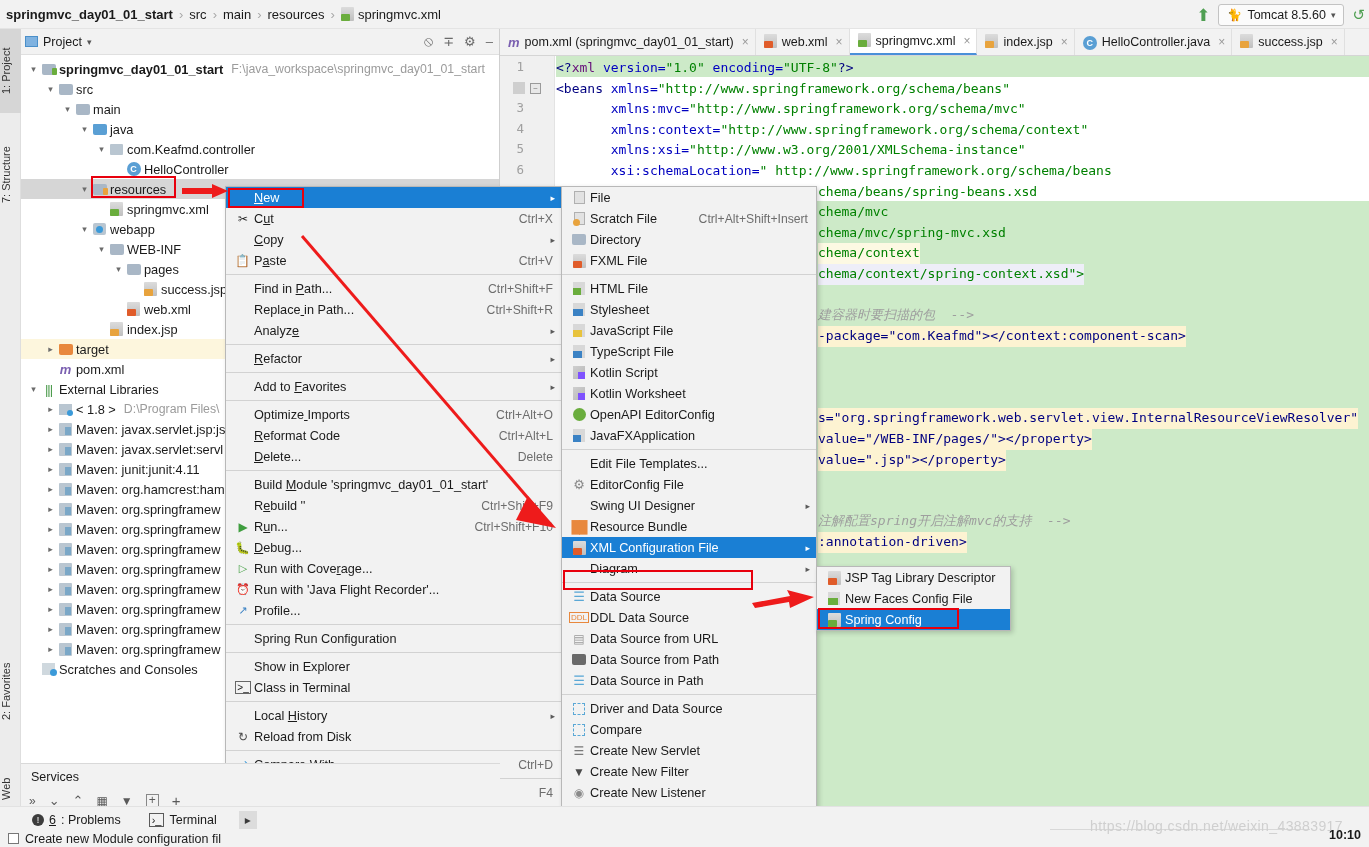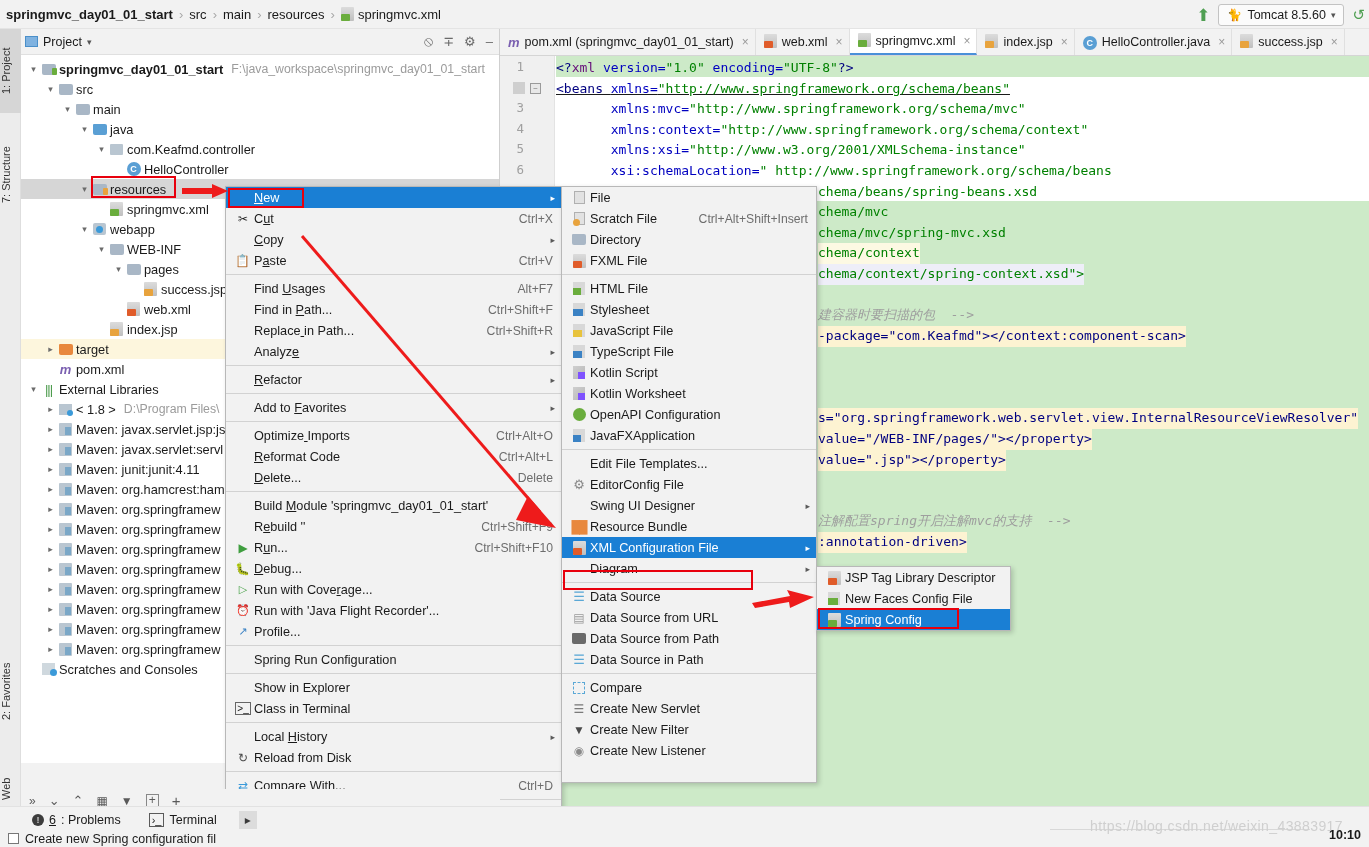--- a/index.html
+++ b/index.html
@@ -513,21 +513,21 @@
           <div class="lnum" style="top: 64.8px;">4</div>
           <div class="lnum" style="top: 85.4px;">5</div>
           <div class="lnum" style="top: 106px;">6</div>
         </div>
       <div style="position:absolute;left:30px;top:27px;width:11px;height:11px;border:1px solid #9a9a9a;color:#7a7a7a;font-size:8px;line-height:9px;text-align:center;background:#e8e8e8;">−</div>
       <div style="position:absolute;left:13px;top:26px;width:12px;height:12px;background:#cfcfcf;"></div>
     </div>
 
     <div class="code">
       <div class="cl" style="top:2px;"><span class="tagp">&lt;?</span><span class="ns">xml </span><span class="attr">version=</span><span class="str">"1.0"</span><span class="attr"> encoding=</span><span class="str">"UTF-8"</span><span class="tagp">?&gt;</span></div>
-      <div class="cl" style="top:22.6px;text-decoration:underline;"><span class="tagp">&lt;beans </span><span class="attr">xmlns=</span><span class="str">"http://www.springframework.org/schema/beans"</span></div>
+      <div class="cl" style="top:22.6px;"><span class="tagp">&lt;beans </span><span class="attr">xmlns=</span><span class="str">"http://www.springframework.org/schema/beans"</span></div>
       <div class="cl" style="top:43.2px;">       <span class="attr">xmlns:mvc=</span><span class="str">"http://www.springframework.org/schema/mvc"</span></div>
       <div class="cl" style="top:63.8px;">       <span class="attr">xmlns:context=</span><span class="str">"http://www.springframework.org/schema/context"</span></div>
       <div class="cl" style="top:84.4px;">       <span class="attr">xmlns:xsi=</span><span class="str">"http://www.w3.org/2001/XMLSchema-instance"</span></div>
       <div class="cl" style="top:105px;">       <span class="attr">xsi:schemaLocation=</span><span class="str">" http://www.springframework.org/schema/beans</span></div>
     </div>
 
     <div class="code" id="code-right" style="left:318px;width:551px;"><div class="cl str" style="top: 125.6px;">chema/beans/spring-beans.xsd</div><div class="cl str" style="top: 146.2px;">chema/mvc</div><div class="cl str" style="top: 166.8px;">chema/mvc/spring-mvc.xsd</div><div class="cl str" style="top: 187.4px; background: rgb(253, 249, 227);">chema/context</div><div class="cl str" style="top: 208px; background: rgb(238, 238, 248);">chema/context/spring-context.xsd"&gt;</div><div class="cl cmt" style="top: 249px;">建容器时要扫描的包  --&gt;</div><div class="cl" style="top: 270px; color: rgb(0, 0, 128); background: rgb(253, 243, 210);">-package="com.Keafmd"&gt;&lt;/context:component-scan&gt;</div><div class="cl" style="top: 352px; color: rgb(0, 0, 128); background: rgb(253, 243, 210);">s="org.springframework.web.servlet.view.InternalResourceViewResolver"</div><div class="cl" style="top: 373px; color: rgb(0, 0, 128); background: rgb(253, 243, 210);">value="/WEB-INF/pages/"&gt;&lt;/property&gt;</div><div class="cl" style="top: 394px; color: rgb(0, 0, 128); background: rgb(253, 243, 210);">value=".jsp"&gt;&lt;/property&gt;</div><div class="cl cmt" style="top: 455px;">注解配置spring开启注解mvc的支持  --&gt;</div><div class="cl" style="top: 476px; color: rgb(0, 0, 128); background: rgb(253, 243, 210);">:annotation-driven&gt;</div></div>
   </div>
 
   <div class="menu" id="menu-main">
@@ -551,25 +551,20 @@
       <div class="mrow">
         <span class="micon">
           <span style="font-size:12px;">📋</span>
         </span>
         <span class="mlabel">P<span class="u">a</span>ste</span>
         <span class="mshort">Ctrl+V</span>
       </div>
       <div class="msep"></div>
       <div class="mrow">
         <span class="micon"></span>
-        <span class="mlabel">Find <span class="u">U</span>sages</span>
-        <span class="mshort">Alt+F7</span>
-      </div>
-      <div class="mrow">
-        <span class="micon"></span>
         <span class="mlabel">Find in <span class="u">P</span>ath...</span>
         <span class="mshort">Ctrl+Shift+F</span>
       </div>
       <div class="mrow">
         <span class="micon"></span>
         <span class="mlabel">Replace<span class="u"> </span>in Path...</span>
         <span class="mshort">Ctrl+Shift+R</span>
       </div>
       <div class="mrow">
         <span class="micon"></span>
@@ -766,21 +761,21 @@
           <span style="display:inline-block;width:12px;height:13px;background:linear-gradient(135deg,#cfcfcf,#b7b7b7);position:relative;">
             <span style="position:absolute;right:0;bottom:0;width:7px;height:7px;background:#7f52ff;"></span>
           </span>
         </span>
         <span class="mlabel">Kotlin Worksheet</span>
       </div>
       <div class="mrow">
         <span class="micon">
           <span style="display:inline-block;width:13px;height:13px;border-radius:50%;background:#6aad3d;"></span>
         </span>
-        <span class="mlabel">OpenAPI Configuration</span>
+        <span class="mlabel">OpenAPI EditorConfig</span>
       </div>
       <div class="mrow">
         <span class="micon">
           <span style="display:inline-block;width:12px;height:13px;background:#d8d8d8;position:relative;">
             <span style="position:absolute;left:0;bottom:0;width:8px;height:7px;background:#3b82c4;"></span>
           </span>
         </span>
         <span class="mlabel">JavaFXApplication</span>
       </div>
       <div class="msep"></div>
@@ -820,37 +815,49 @@
       <div class="msep"></div>
       <div class="mrow">
         <span class="micon">
           <span style="color:#5aa8d6;font-size:13px;">☰</span>
         </span>
         <span class="mlabel">Data Source</span>
         <span class="msub">▸</span>
       </div>
       <div class="mrow">
         <span class="micon">
+          <span style="display:inline-block;font-size:8px;color:#e8883d;border:1px solid #e8883d;padding:0 1px;">DDL</span>
+        </span>
+        <span class="mlabel">DDL Data Source</span>
+      </div>
+      <div class="mrow">
+        <span class="micon">
           <span style="color:#9a9a9a;font-size:12px;">▤</span>
         </span>
         <span class="mlabel">Data Source from URL</span>
       </div>
       <div class="mrow">
         <span class="micon">
           <span class="folder" style="background:#6a6a6a;"></span>
         </span>
         <span class="mlabel">Data Source from Path</span>
       </div>
       <div class="mrow">
         <span class="micon">
           <span style="color:#5aa8d6;font-size:13px;">☰</span>
         </span>
         <span class="mlabel">Data Source in Path</span>
       </div>
       <div class="msep"></div>
+      <div class="mrow">
+        <span class="micon">
+          <span style="display:inline-block;width:12px;height:12px;border:1px dashed #5aa8d6;"></span>
+        </span>
+        <span class="mlabel">Driver and Data Source</span>
+      </div>
       <div class="mrow">
         <span class="micon">
           <span style="display:inline-block;width:12px;height:12px;border:1px dashed #5aa8d6;"></span>
         </span>
         <span class="mlabel">Compare</span>
       </div>
       <div class="mrow">
         <span class="micon">
           <span style="color:#7a7a7a;font-size:12px;">☰</span>
         </span>
@@ -902,20 +909,23 @@
   <svg class="redarrow" style="left:0;top:0;width:1369px;height:847px;" viewBox="0 0 1369 847">
 
     <path d="M182,188 L212,188 L212,184 L228,191 L212,198 L212,194 L182,194 Z" fill="#ee1b1b"></path>
 
     <line x1="302" y1="236" x2="540" y2="512" stroke="#ee1b1b" stroke-width="3"></line>
     <path d="M528,496 L556,528 L516,520 Z" fill="#ee1b1b"></path>
 
     <path d="M752,603 L790,596 L787,590 L814,597 L790,608 L789,602 L755,608 Z" fill="#ee1b1b"></path>
   </svg>
 
+  <div class="services-bar">
+    <span>Services</span>
+  </div>
   <div class="services-toolbar">
     <span style="font-size:12px;">»</span>
     <span style="font-size:13px;">⌄</span>
     <span style="font-size:13px;">⌃</span>
     <span style="font-size:12px;">▦</span>
     <span style="font-size:12px;">▼</span>
     <span style="font-size:12px;border:1px solid #888;padding:0 2px;line-height:11px;">+</span>
     <span style="font-size:15px;">+</span>
   </div>
 
@@ -929,20 +939,20 @@
       <span style="font-size:11px;border:1px solid #5a5a5a;padding:0 2px;">›_</span>
       <span>Terminal</span>
     </span>
     <span class="sbtab boxed">
       <span style="color:#3b3b3b;font-size:12px;">▸</span>
     </span>
   </div>
 
   <div class="bottom-msg">
     <span style="display:inline-block;width:11px;height:11px;border:1px solid #777;background:#fff;"></span>
-    <span>Create new Spring configuration fil</span>
+    <span>Create new Module configuration fil</span>
   </div>
 
   <div class="hline"></div>
   <div class="watermark">https://blog.csdn.net/weixin_43883917</div>
   <div class="clock">10:10</div>
 
 </div>
 
 </body></html>

